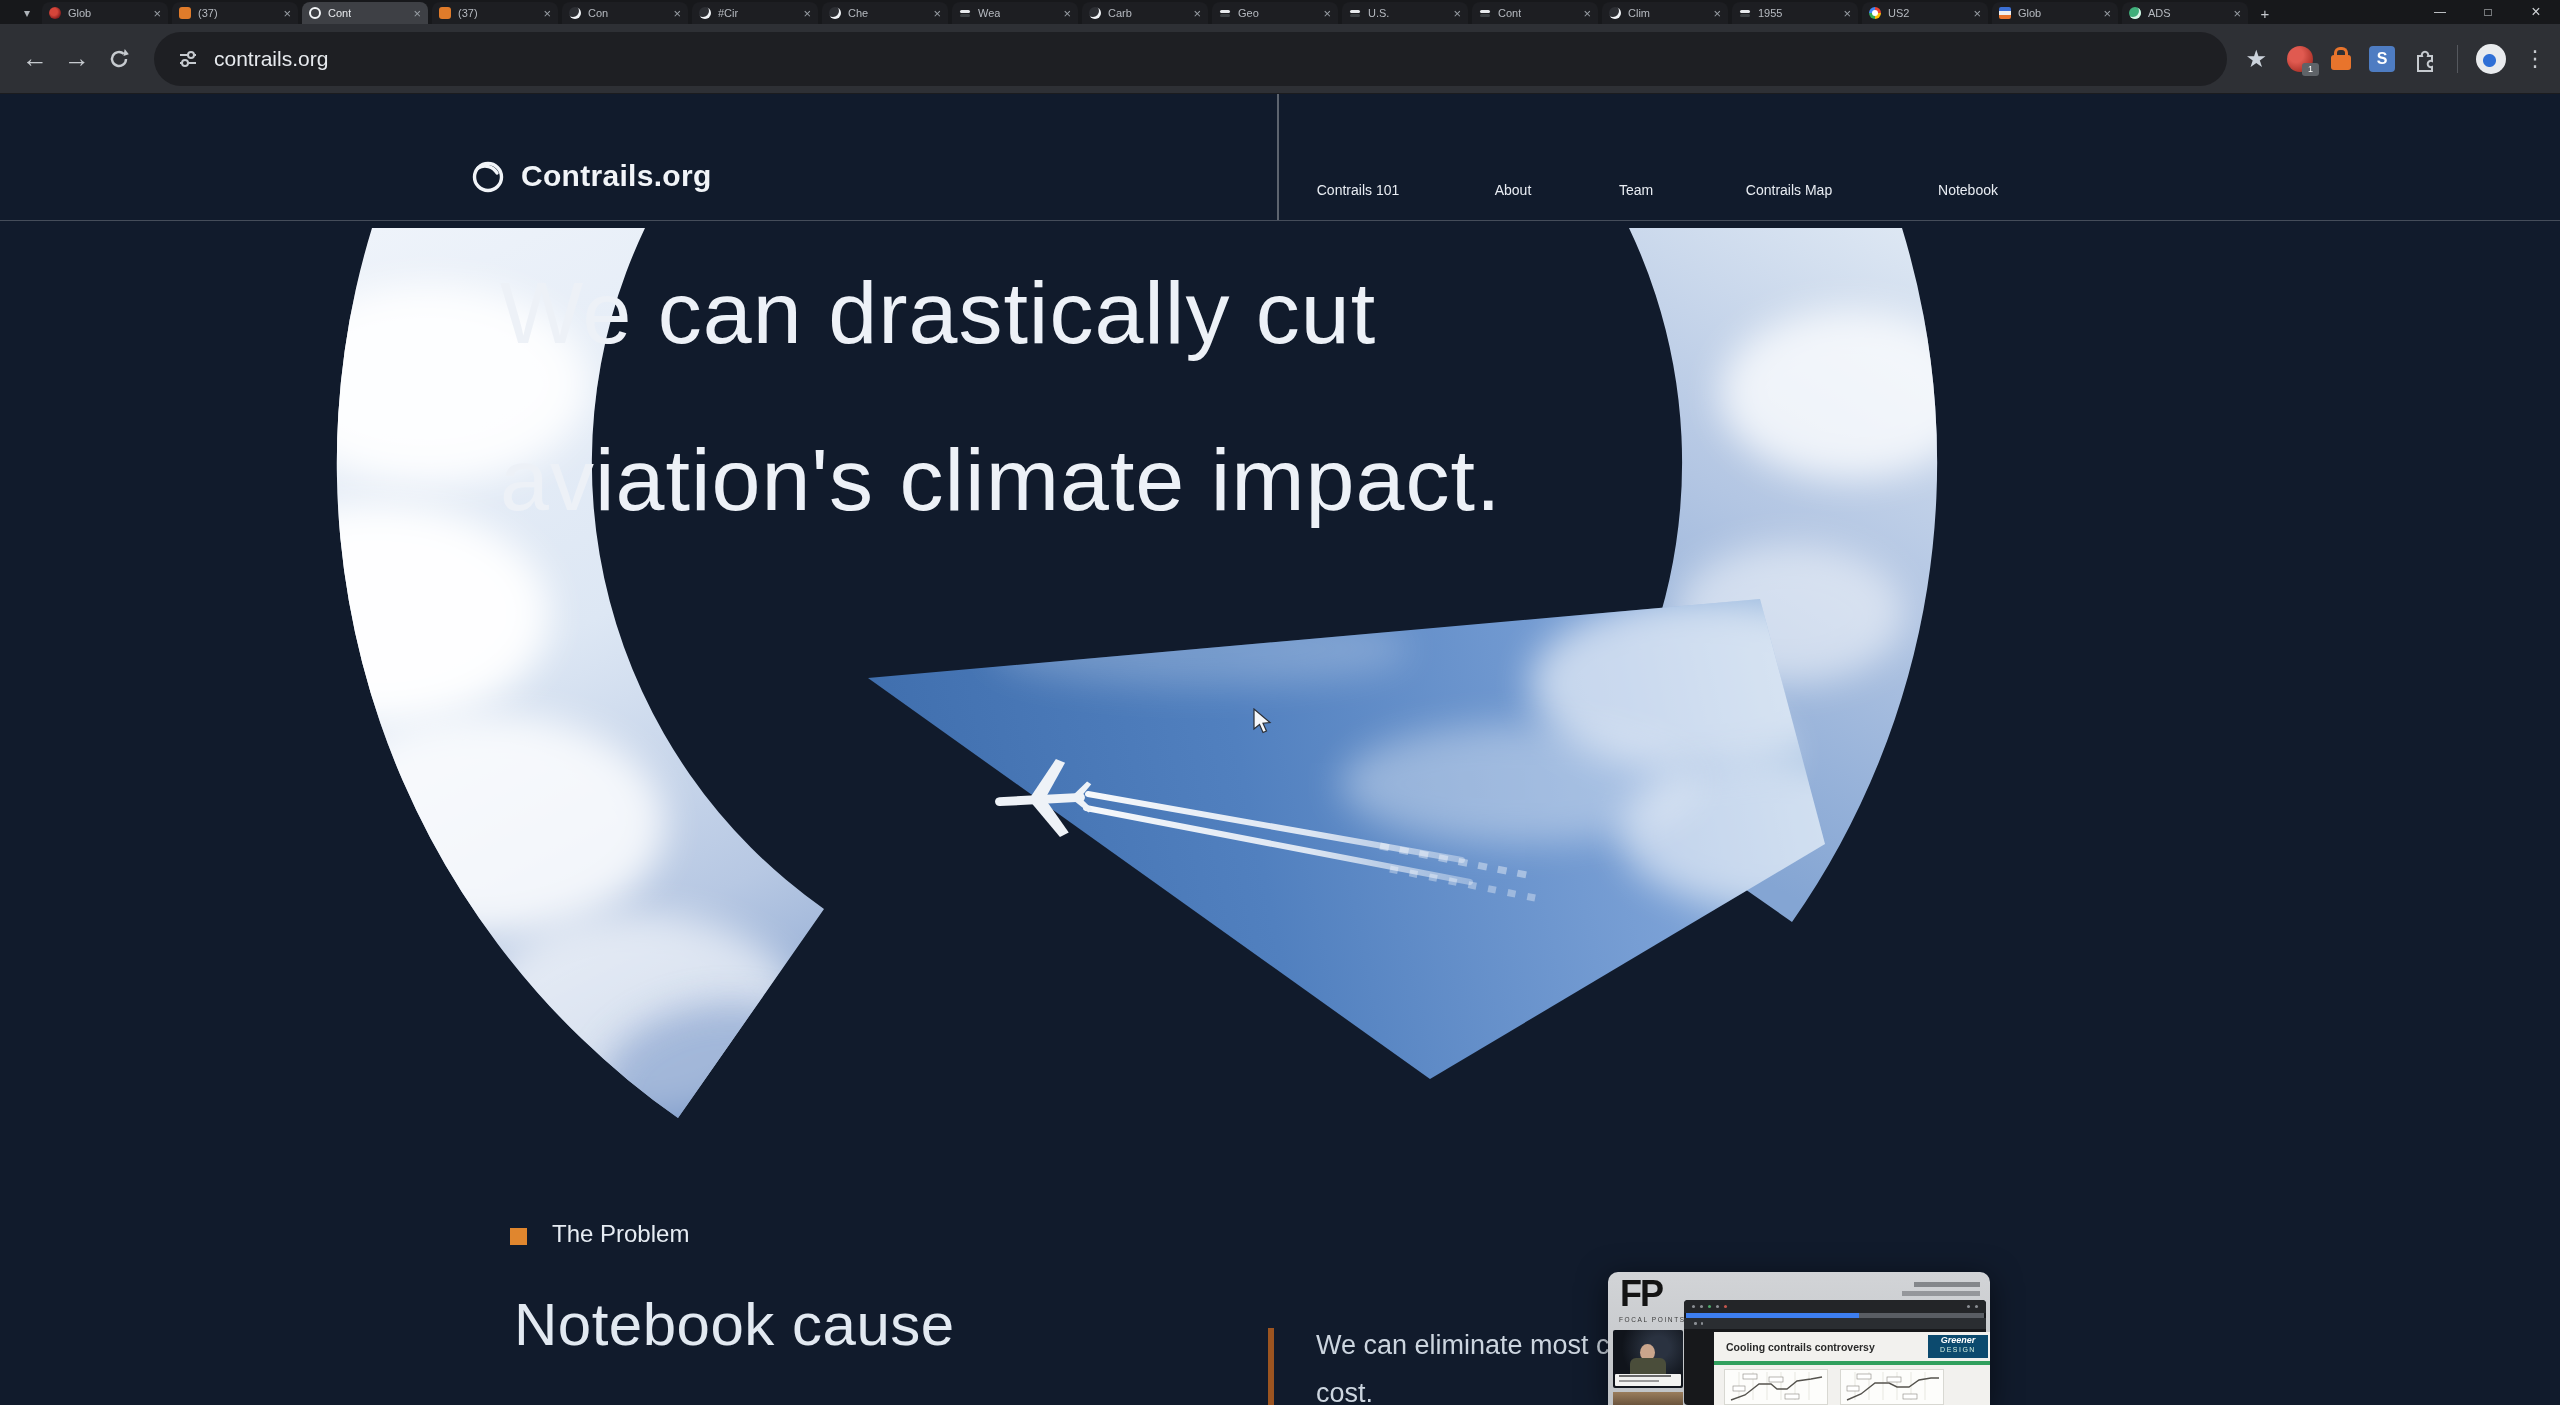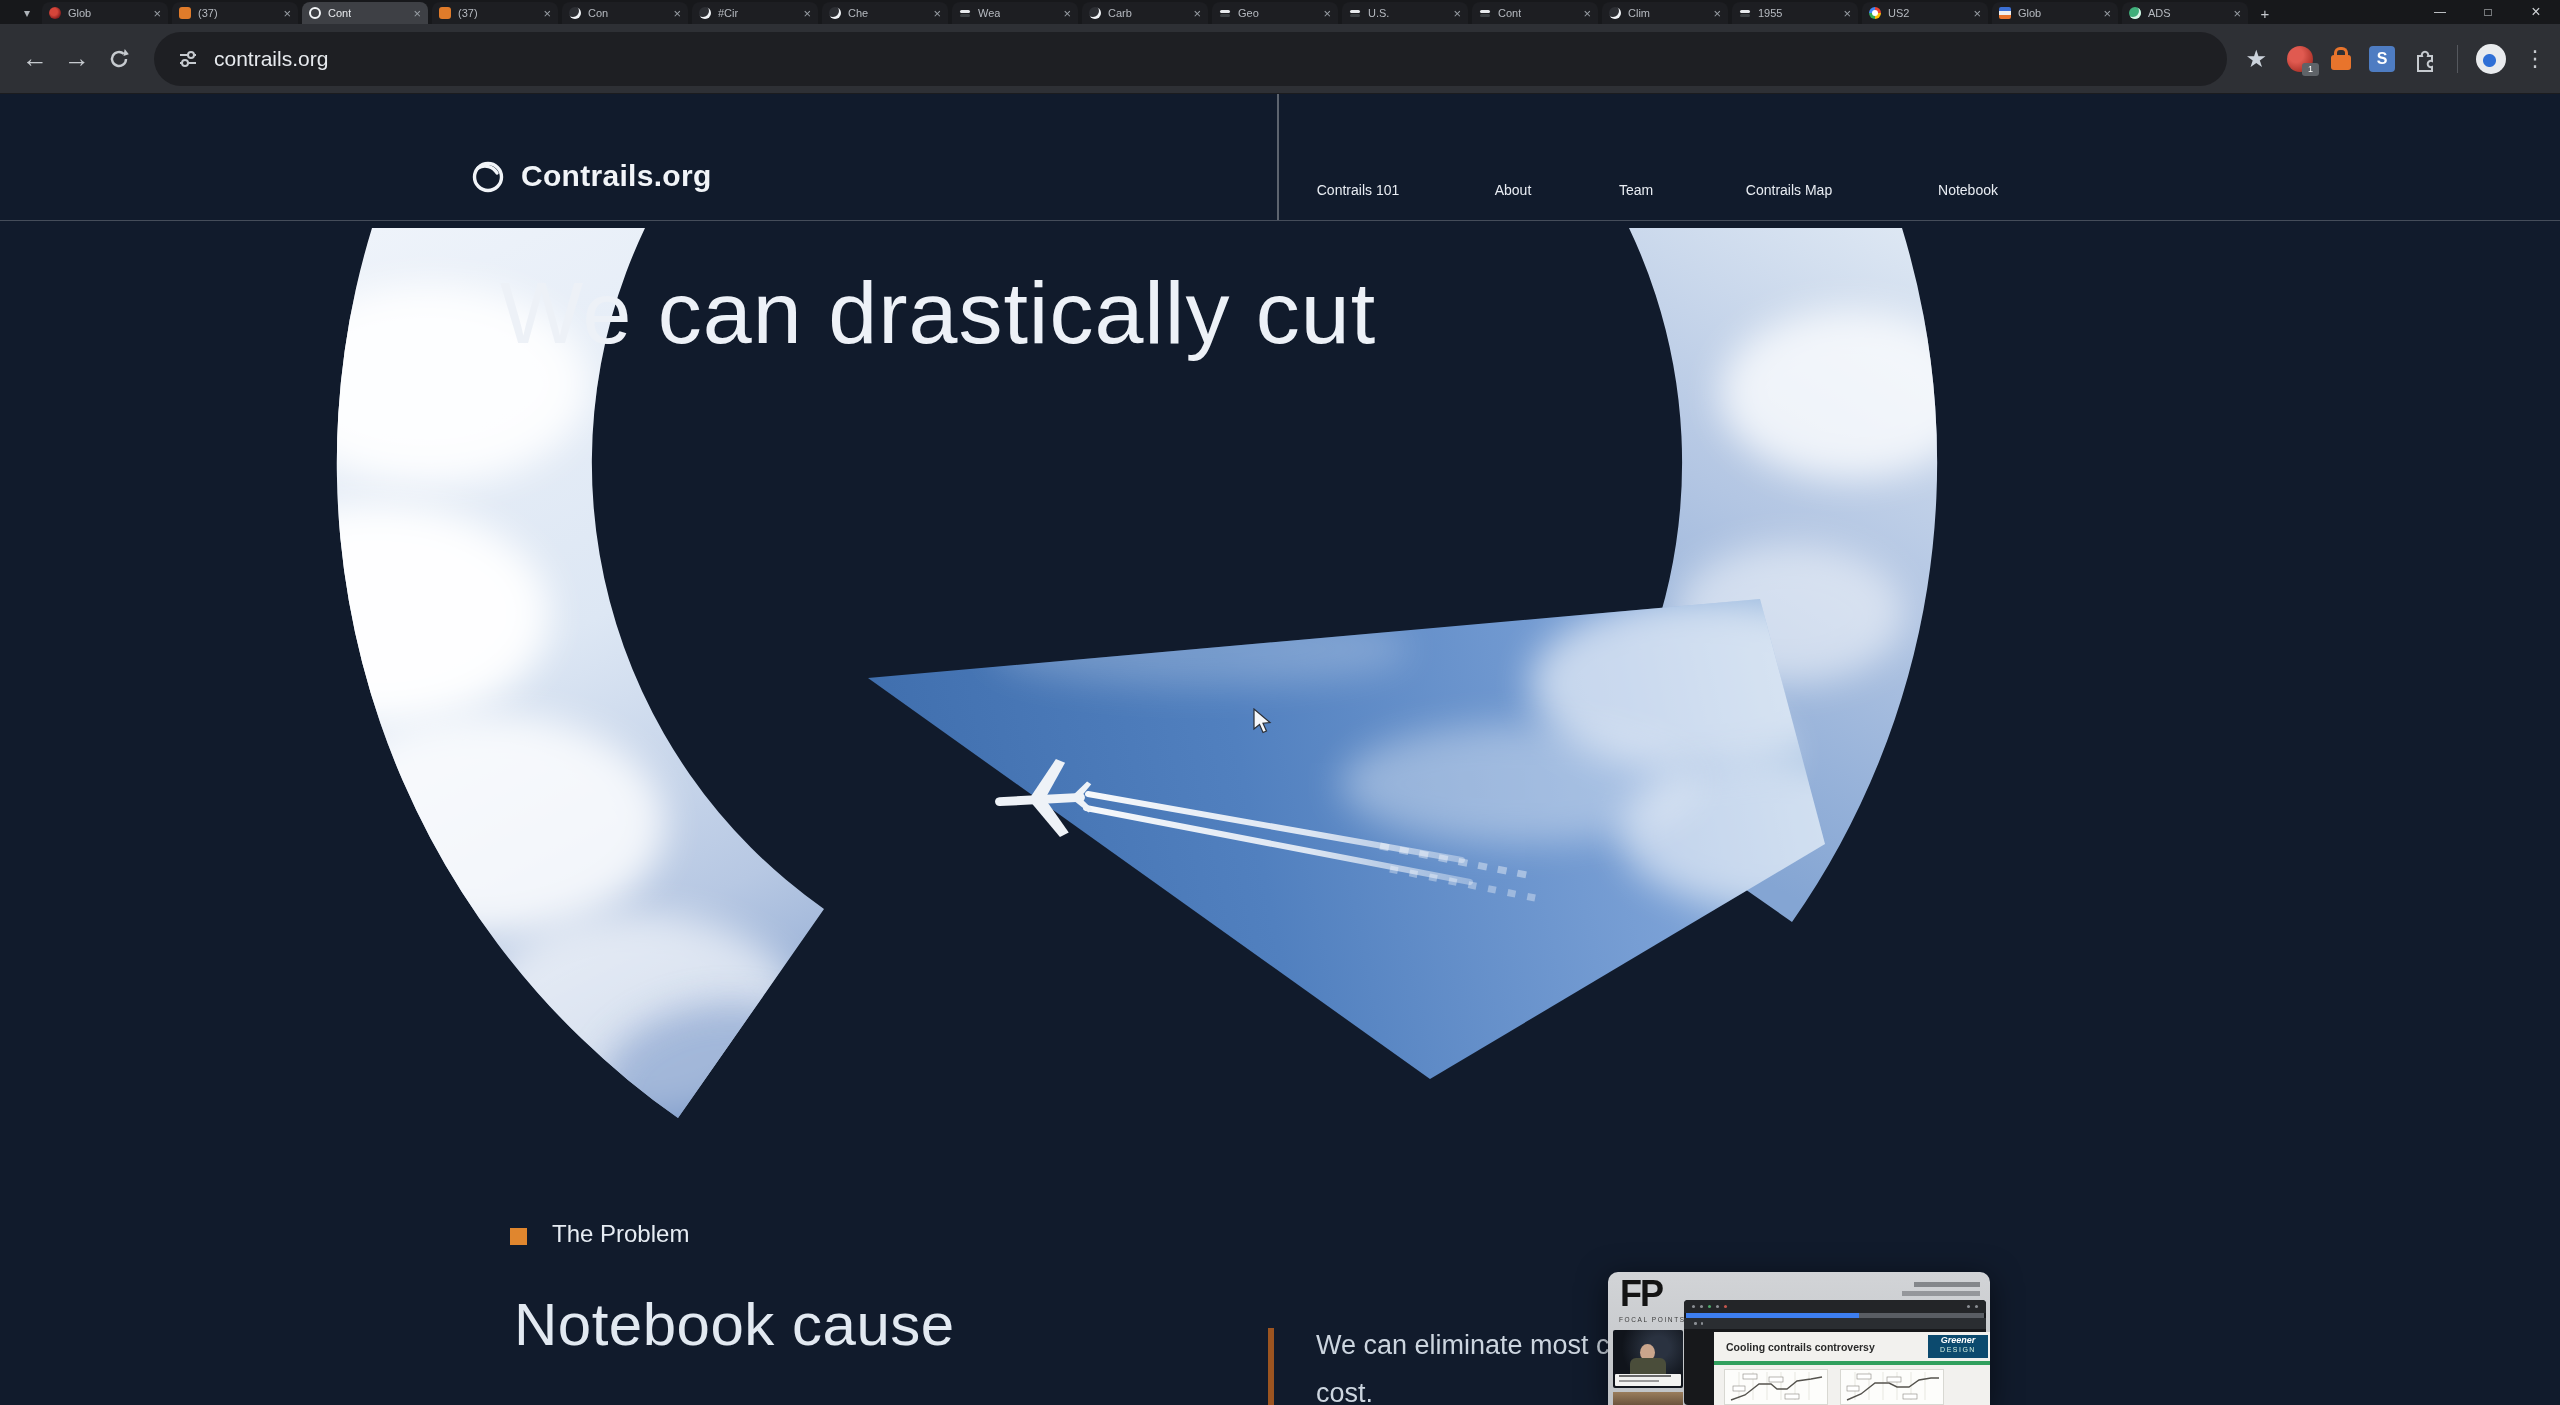--- a/index.html
+++ b/index.html
@@ -338,20 +338,21 @@
         <span class="logotext">Contrails.org</span>
       </div>
       <div class="navitem" style="left:1358px;">Contrails 101</div>
       <div class="navitem" style="left:1513px;">About</div>
       <div class="navitem" style="left:1636px;">Team</div>
       <div class="navitem" style="left:1789px;">Contrails Map</div>
       <div class="navitem" style="left:1968px;">Notebook</div>
     </div>
 
     <div class="heroline hl1">We can drastically cut</div>
+    <div class="heroline hl2">aviation's climate impact.</div>
 
     <div class="prob-square"></div>
     <div class="prob-label">The Problem</div>
     <div class="prob-heading">Notebook cause</div>
     <div class="body-bar"></div>
     <div class="bodyline bl1">We can eliminate most c</div>
     <div class="bodyline bl2">cost.</div>
   </div>
 
   <div class="pip">

